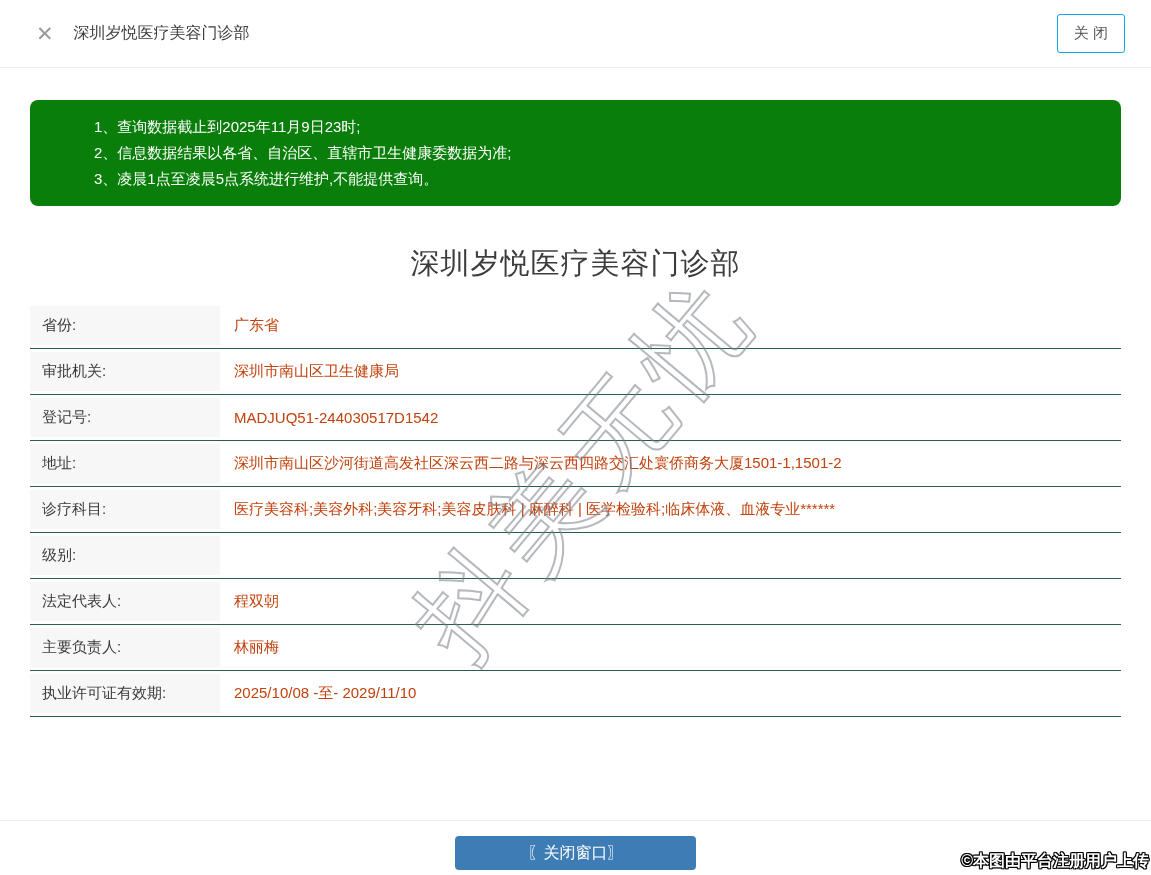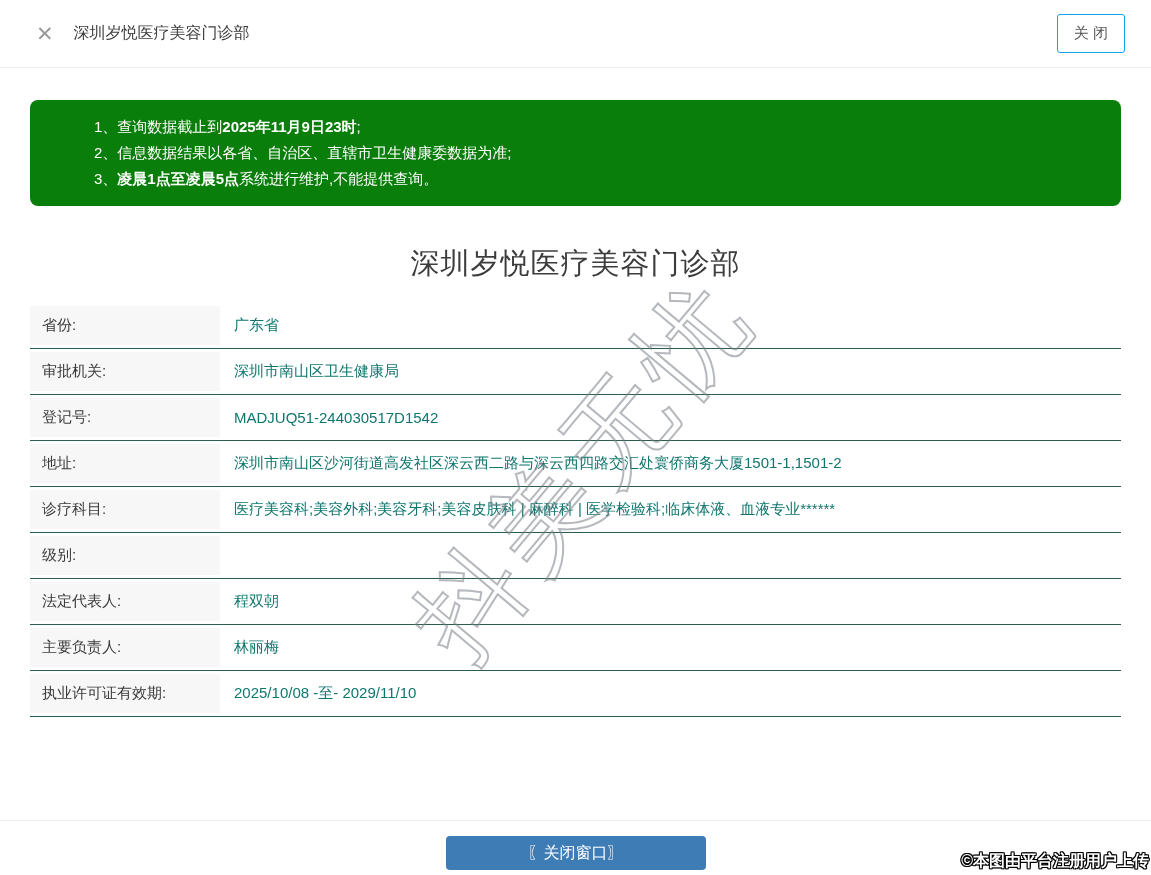--- a/index.html
+++ b/index.html
@@ -48,21 +48,21 @@
   
   .notice {
     margin: 32px 30px 0 30px;
     background: #0a7e0a;
     border-radius: 8px;
     padding: 14px 20px 14px 64px;
     color: #ffffff;
     font-size: 15px;
     line-height: 26px;
   }
-  .notice-line b { font-weight: 700; }
+  .notice-line b { font-weight: 400; }
 
   
   .main-title {
     margin-top: 38px;
     text-align: center;
     font-size: 29px;
     font-weight: 400;
     color: #3c3c3c;
     letter-spacing: 1px;
   }
@@ -91,21 +91,21 @@
     font-size: 15px;
     color: #3a3a3a;
   }
   .info-value {
     flex: 1;
     display: flex;
     align-items: center;
     padding-left: 14px;
     padding-right: 8px;
     font-size: 15px;
-    color: #0f766e;
+    color: #c2410c;
   }
 
   
   .watermark {
     position: absolute;
     left: 350px;
     top: 405px;
     width: 470px;
     height: 130px;
     display: flex;
@@ -129,21 +129,21 @@
     bottom: 0;
     width: 100%;
     height: 55px;
     border-top: 1px solid #eeeeee;
     background: #fff;
     display: flex;
     justify-content: center;
   }
   .close-window-btn {
     margin-top: 15px;
-    width: 260px;
+    width: 241px;
     height: 34px;
     background: #3d7cb5;
     color: #ffffff;
     border: none;
     border-radius: 4px;
     font-size: 16px;
     cursor: pointer;
     font-family: inherit;
   }
   .credit {

